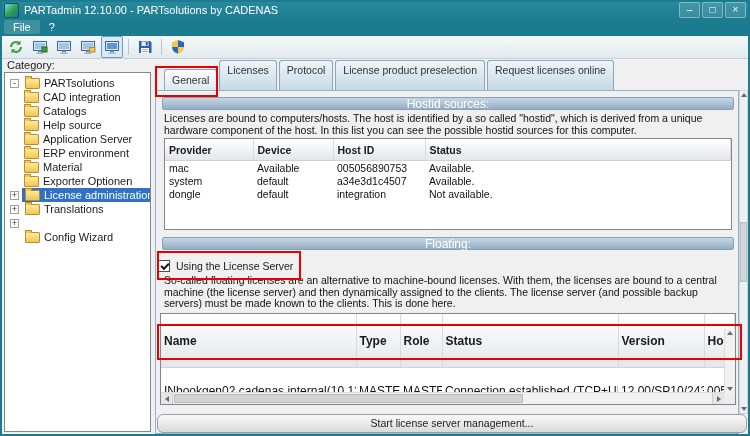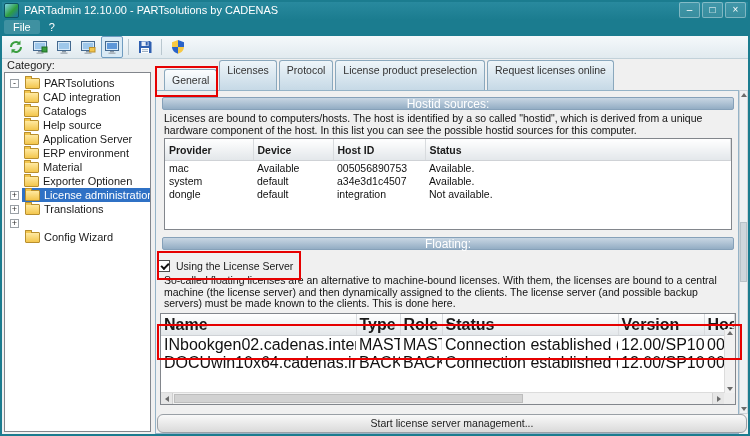--- a/index.html
+++ b/index.html
@@ -65,21 +65,21 @@
   .desc1{top:22px}
   .desc2{top:184px}
 
   .tbl-box{position:absolute;background:#fff;border:1px solid #82868c;box-sizing:border-box;overflow:hidden}
   .tbl1-box{left:8px;right:6px;top:47px;height:92px}
   .tbl2-box{left:4px;right:2px;top:222px;height:92px}
   table{border-collapse:collapse;width:100%;table-layout:fixed}
   th{height:21px;background:linear-gradient(#ffffff,#e3e7ea);border-right:1px solid #d8dbde;border-bottom:1px solid #cfd2d6;
      font-weight:bold;text-align:left;padding:0 4px;font-size:10.5px;white-space:nowrap;overflow:hidden}
   td{height:13px;padding:0 4px;font-size:10.5px;white-space:nowrap;overflow:hidden;color:#111}
-  .tbl2-box th,.tbl2-box td{font-size:16px;padding:0 3px}
+  .tbl2-box th,.tbl2-box td{font-size:12px;padding:16px 3px}
 
   
   .hscroll{position:absolute;left:0;right:11px;bottom:0;height:11px;background:#f1f1f1;border-top:1px solid #dcdcdc;display:flex;align-items:center}
   .hs-btn{flex:none;width:11px;height:11px;background:#e6e6e6;display:flex;align-items:center;justify-content:center}
   .hs-btn.left{border-right:1px solid #cfcfcf}
   .hs-btn.right{border-left:1px solid #cfcfcf;margin-left:auto}
   .hs-thumb{height:9px;width:62%;background:#d2d2d2;border:1px solid #bdbdbd;box-sizing:border-box;margin-left:1px}
   .arr-l{width:0;height:0;border-top:3px solid transparent;border-bottom:3px solid transparent;border-right:4px solid #6b6b6b}
   .arr-r{width:0;height:0;border-top:3px solid transparent;border-bottom:3px solid transparent;border-left:4px solid #6b6b6b}
   .arr-u{width:0;height:0;border-left:3px solid transparent;border-right:3px solid transparent;border-bottom:4px solid #6b6b6b}

